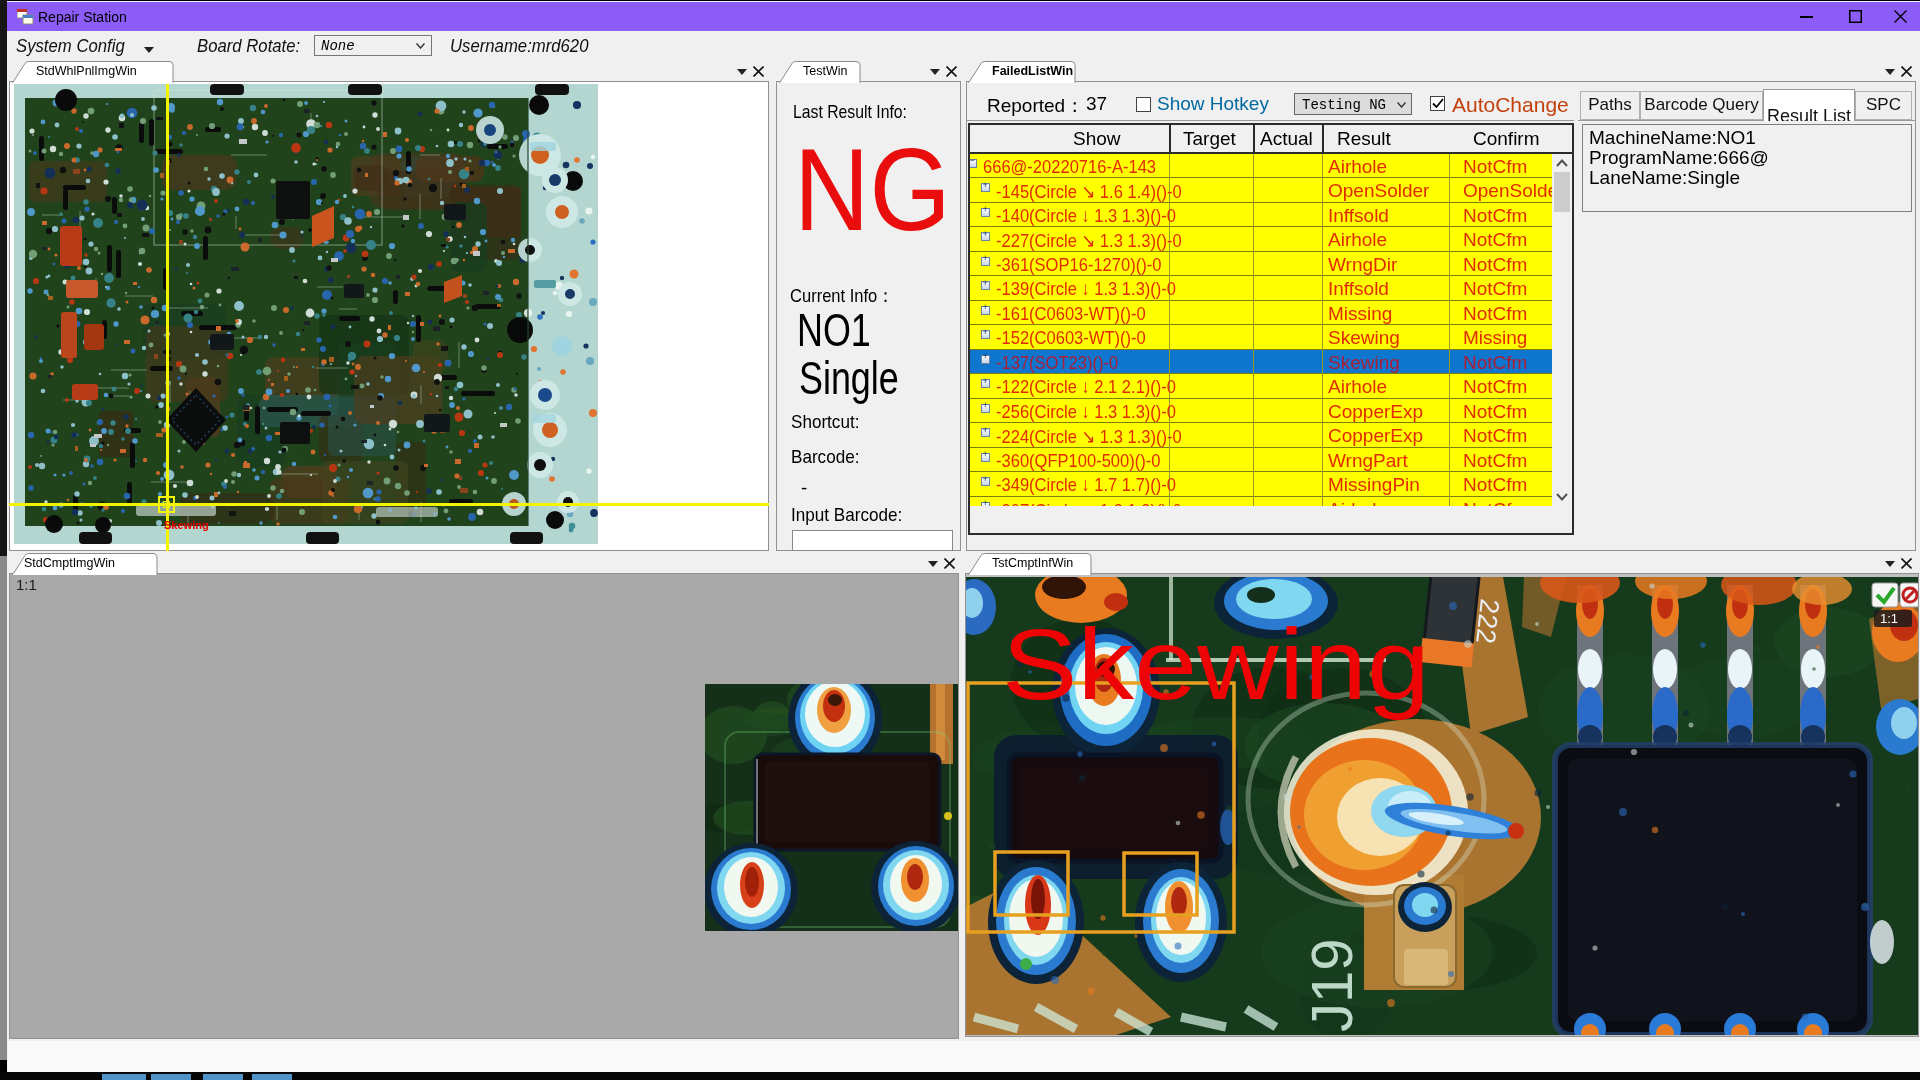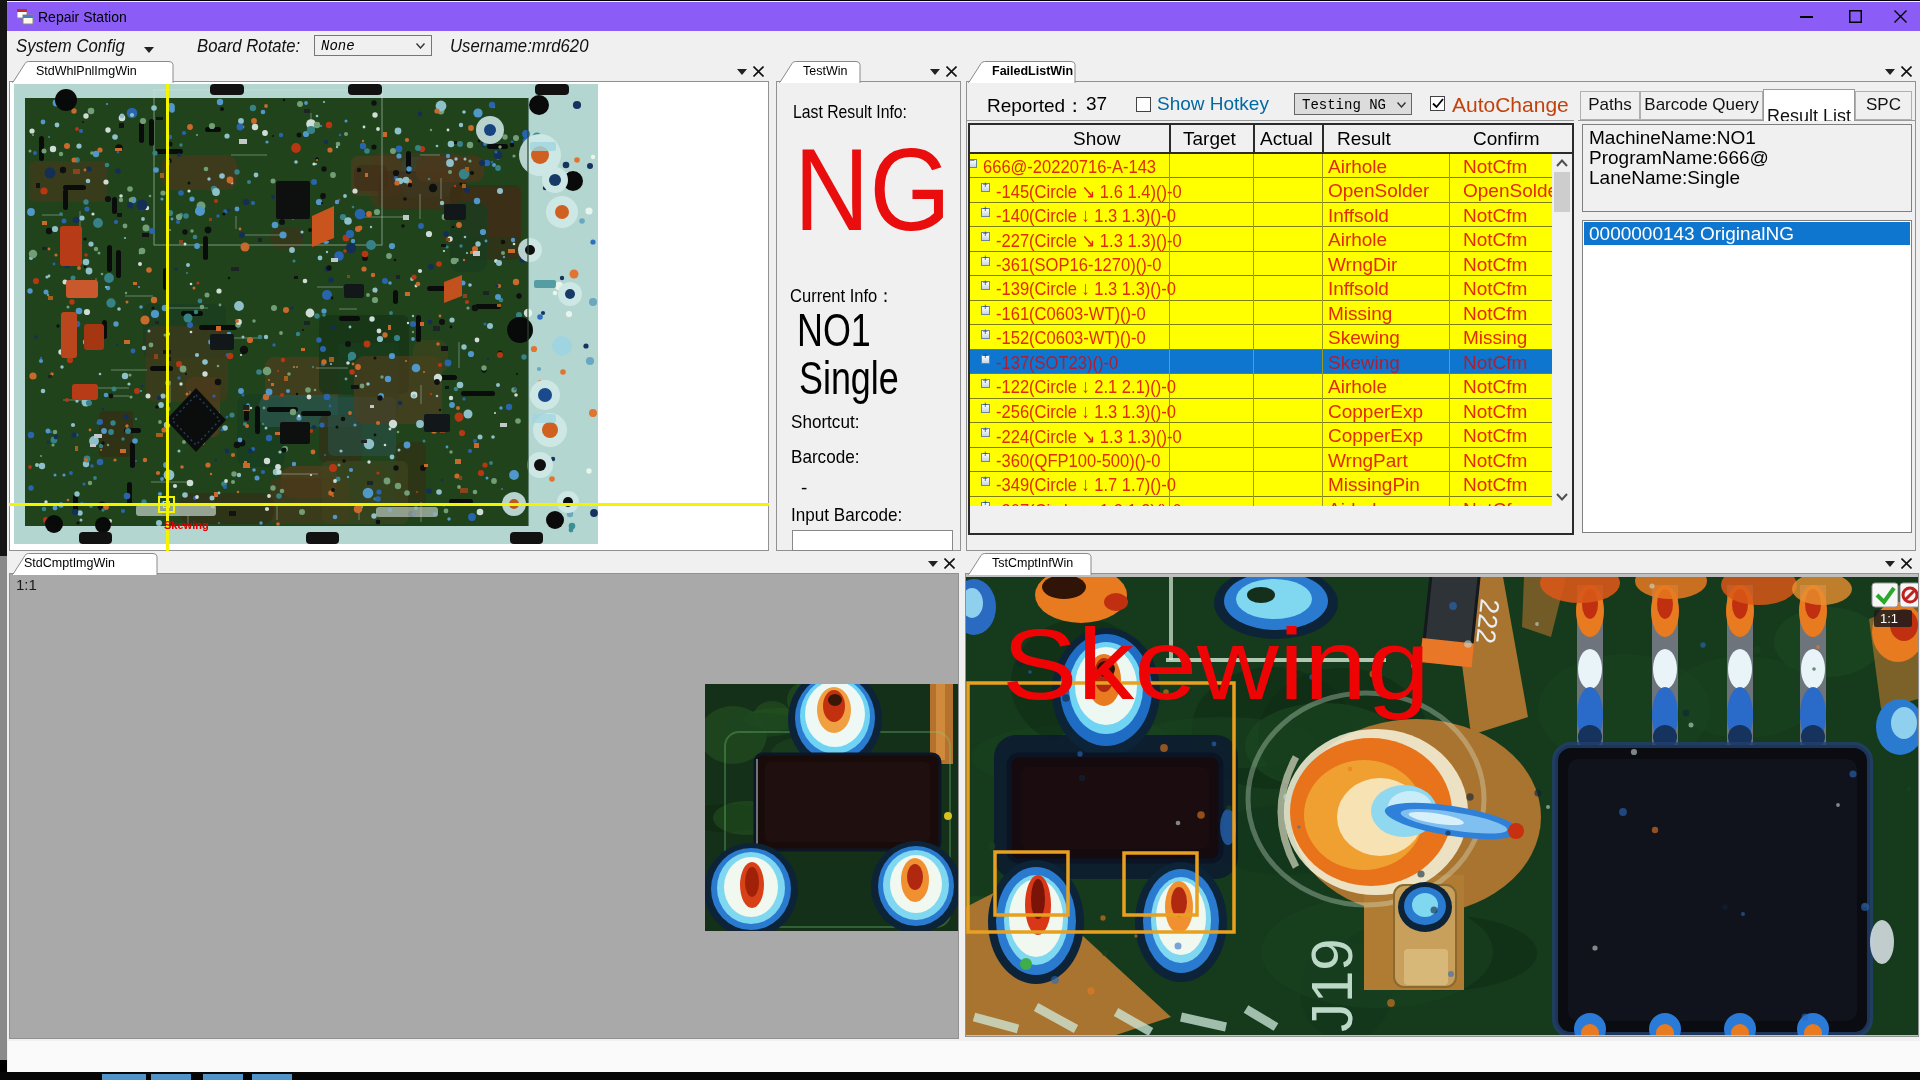--- a/index.html
+++ b/index.html
@@ -1409,24 +1409,20 @@
     </svg>
 
   <div class="abs" style="left:1578px;top:120px;width:338px;height:1px;background:#9a9a9a"></div>
   <div class="rtab" style="left:1580px;width:60px;padding-top:3px;">Paths</div>
   <div class="rtab" style="left:1640px;width:123px;padding-top:3px;">Barcode Query</div>
   <div class="abs" style="left:1763px;top:89px;width:92px;height:32px;background:#fff;border:1px solid #9a9a9a;border-bottom:none;font-size:18px;white-space:nowrap;overflow:hidden;color:#111;text-align:center;padding-top:16px;">Result List</div>
   <div class="rtab" style="left:1855px;width:57px;padding-top:3px;">SPC</div>
   <div class="abs" style="left:1582px;top:124px;width:330px;height:88px;background:#f0f0f0;border:1px solid #7f7f7f;">
     <div class="abs" style="left:6px;top:3px;font-size:19px;color:#000;line-height:20px;">MachineName:NO1<br>ProgramName:666@<br>LaneName:Single</div>
   </div>
-  <div class="abs" style="left:1582px;top:220px;width:330px;height:313px;background:#fff;border:1px solid #7f7f7f;">
-    <div class="abs" style="left:1px;top:1px;width:326px;height:23px;background:#0f76cf;"></div>
-    <div class="abs" style="left:6px;top:2px;font-size:19px;color:#fff;">0000000143 OriginalNG</div>
-  </div>
 
   <div class="abs panebody" style="left:9px;top:573px;width:950px;height:466px;background:#a9a9a9;"></div>
   <svg class="abs tabsvg" style="left:12px;top:553px" width="146" height="22">
     <path d="M0.5,22 L13,2.5 Q14,0.5 16.5,0.5 L141,0.5 Q144.5,0.5 145,3.5 L145,22" fill="#fff" stroke="#8a8a8a" stroke-width="1"></path>
     <rect x="1" y="21" width="143" height="1" fill="#fff"></rect>
   </svg>
   <div class="abs tablabel" style="left:24px;top:556px">StdCmptImgWin</div>
   <svg class="abs" style="left:928px;top:561px" width="10" height="6">
       <path d="M0,0 L10,0 L5,6 Z" fill="#222"></path>
     </svg>

